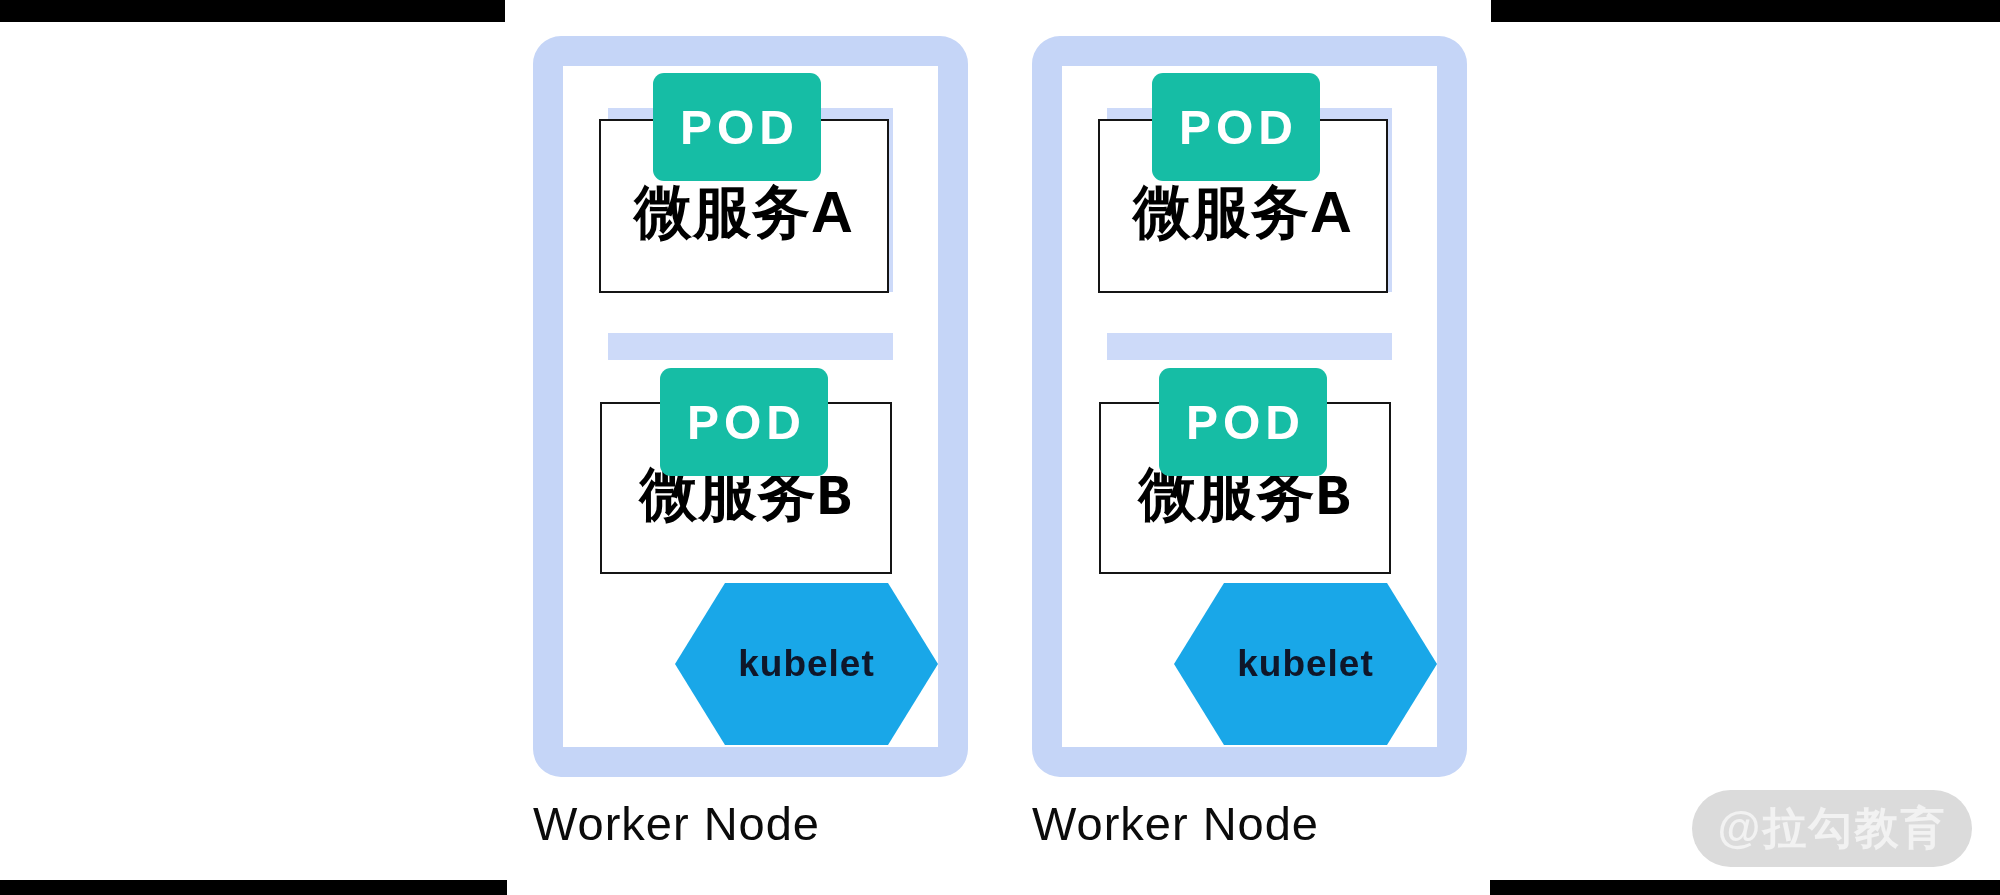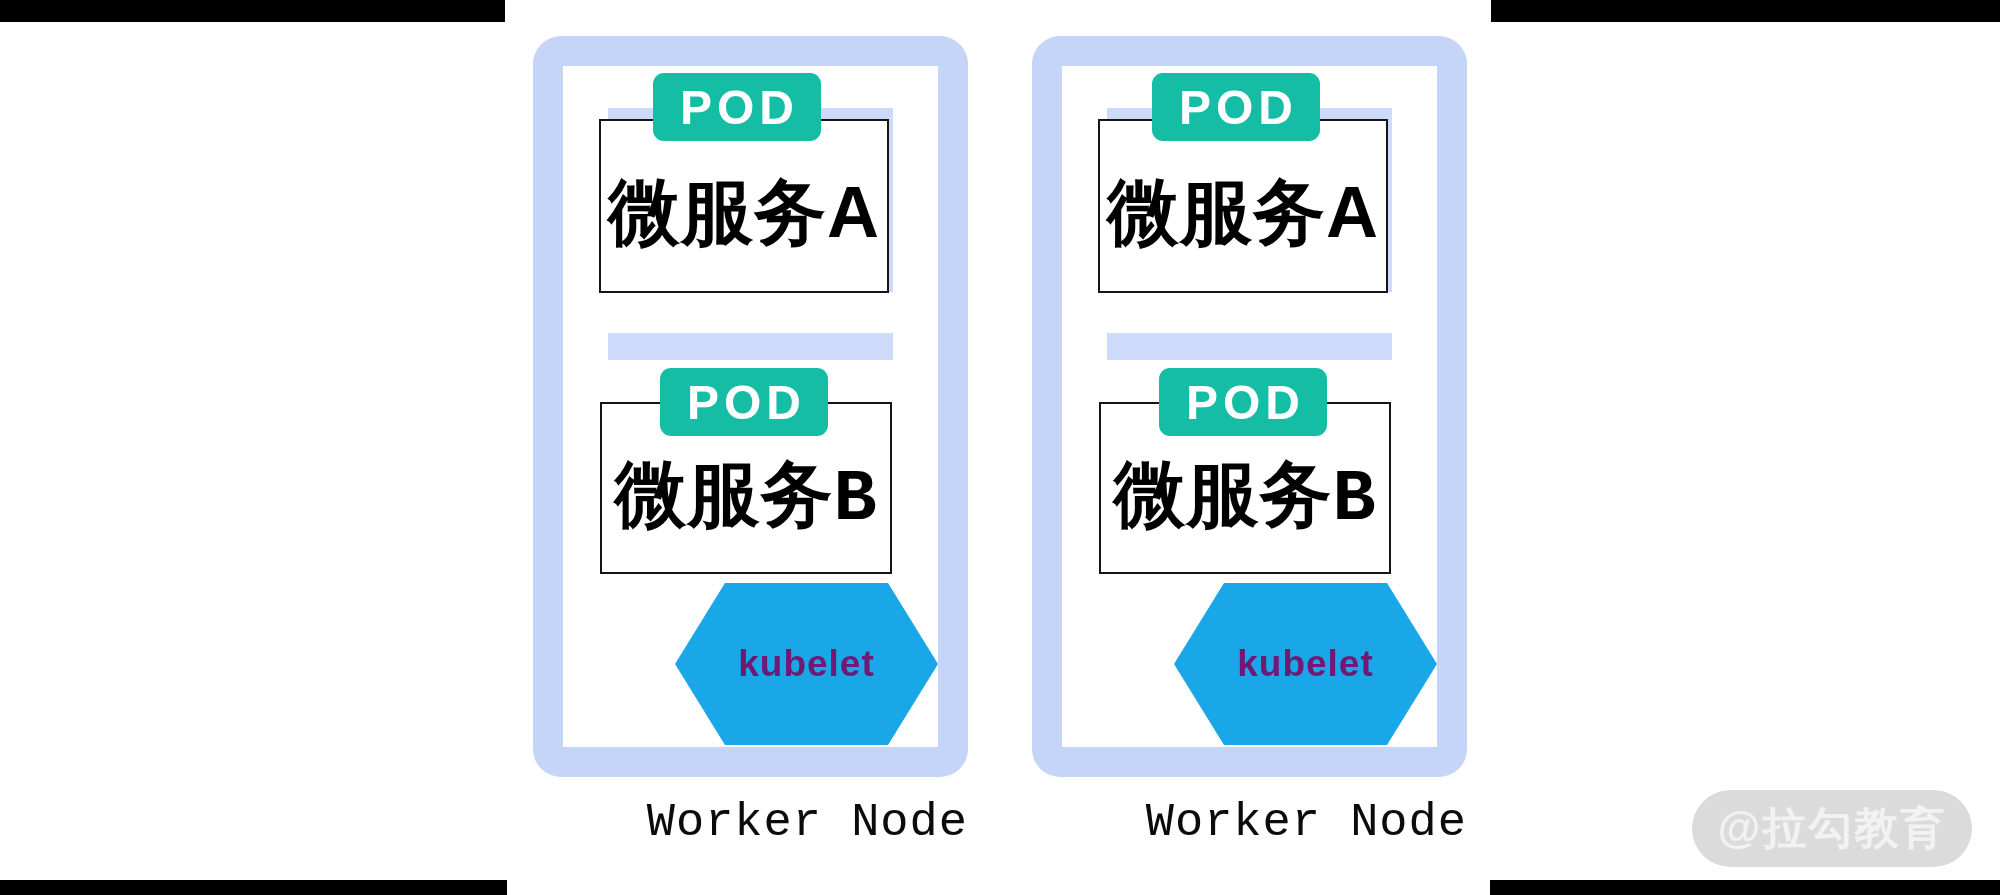--- a/index.html
+++ b/index.html
@@ -30,48 +30,48 @@
   .divider-strip { position:absolute; left:45px; top:267px; width:285px; height:27px; background:#CDDAF9; }
 
   .svc-box {
     position:absolute; box-sizing:border-box; background:#ffffff;
     border:2px solid #151515;
     display:flex; align-items:center; justify-content:center;
   }
   .svc-box-a { left:36px; top:53px;  width:290px; height:174px; }
   .svc-box-b { left:37px; top:336px; width:292px; height:172px;font-family:Liberation Mono, monospace; }
   .svc-label {
-    font-size:72px; font-weight:bold; color:#000000;
+    font-size:58px; font-weight:bold; color:#000000;
     padding-top:14px; letter-spacing:1px; white-space:nowrap;
   }
 
   .pod-badge {
-    position:absolute; width:168px; height:68px;
+    position:absolute; width:168px; height:108px;
     background:#16BDA5; border-radius:11px;
     display:flex; align-items:center; justify-content:center;
   }
   .pod-badge-a { left:90px; top:7px; }
   .pod-badge-b { left:97px; top:302px; }
   .pod-label {
     color:#ffffff; font-size:48px; font-weight:700; letter-spacing:5px;
     padding-left:5px; 
   }
 
   .kubelet-hex {
     position:absolute; left:112px; top:517px; width:263px; height:162px;
     background:#19A7E8;
     clip-path:polygon(0 50%, 19% 0, 81% 0, 100% 50%, 81% 100%, 19% 100%);
     display:flex; align-items:center; justify-content:center;
   }
-  .kubelet-label { color:#701a75; font-size:37px; font-weight:600; letter-spacing:1px; }
+  .kubelet-label { color:#0f172a; font-size:37px; font-weight:600; letter-spacing:1px; }
 
   .node-label {
     position:absolute; top:796px; width:435px; height:52px;
-    text-align:right; font-size:47px; font-weight:400; color:#0b0b0b;
-    letter-spacing:1px; white-space:nowrap;font-family:Liberation Mono, monospace;
+    text-align:left; font-size:47px; font-weight:400; color:#0b0b0b;
+    letter-spacing:1px; white-space:nowrap;
   }
   #node-label-1 { left:533px; }
   #node-label-2 { left:1032px; }
 
   .watermark {
     position:absolute; left:1692px; top:790px; width:280px; height:77px;
     background:#DBDBDB; border-radius:39px;
     display:flex; align-items:center; justify-content:center;
   }
   .watermark-text {

